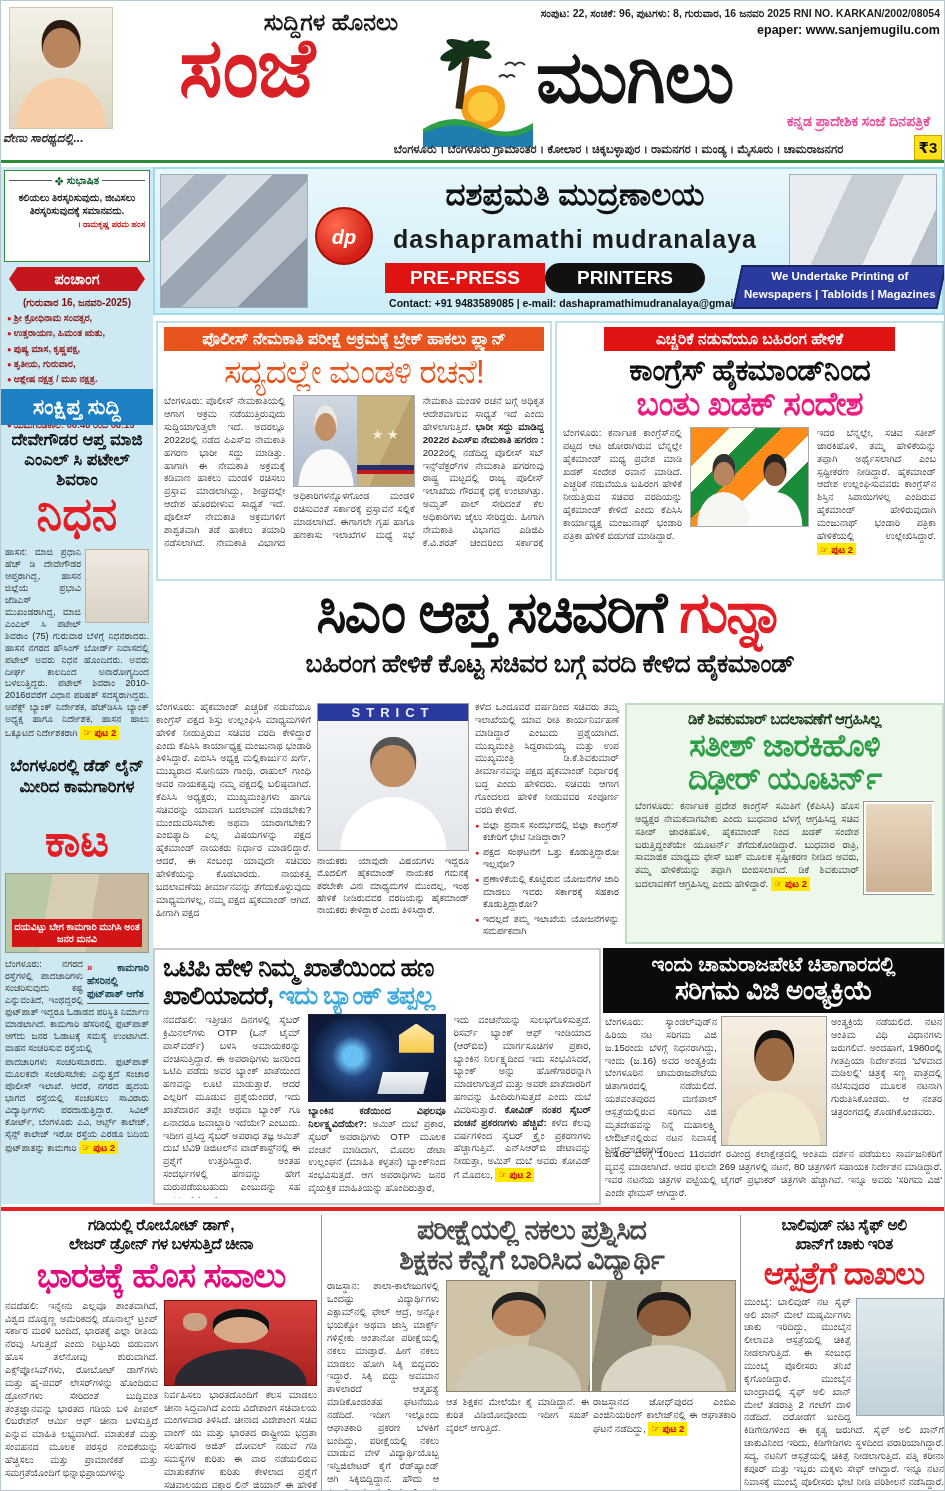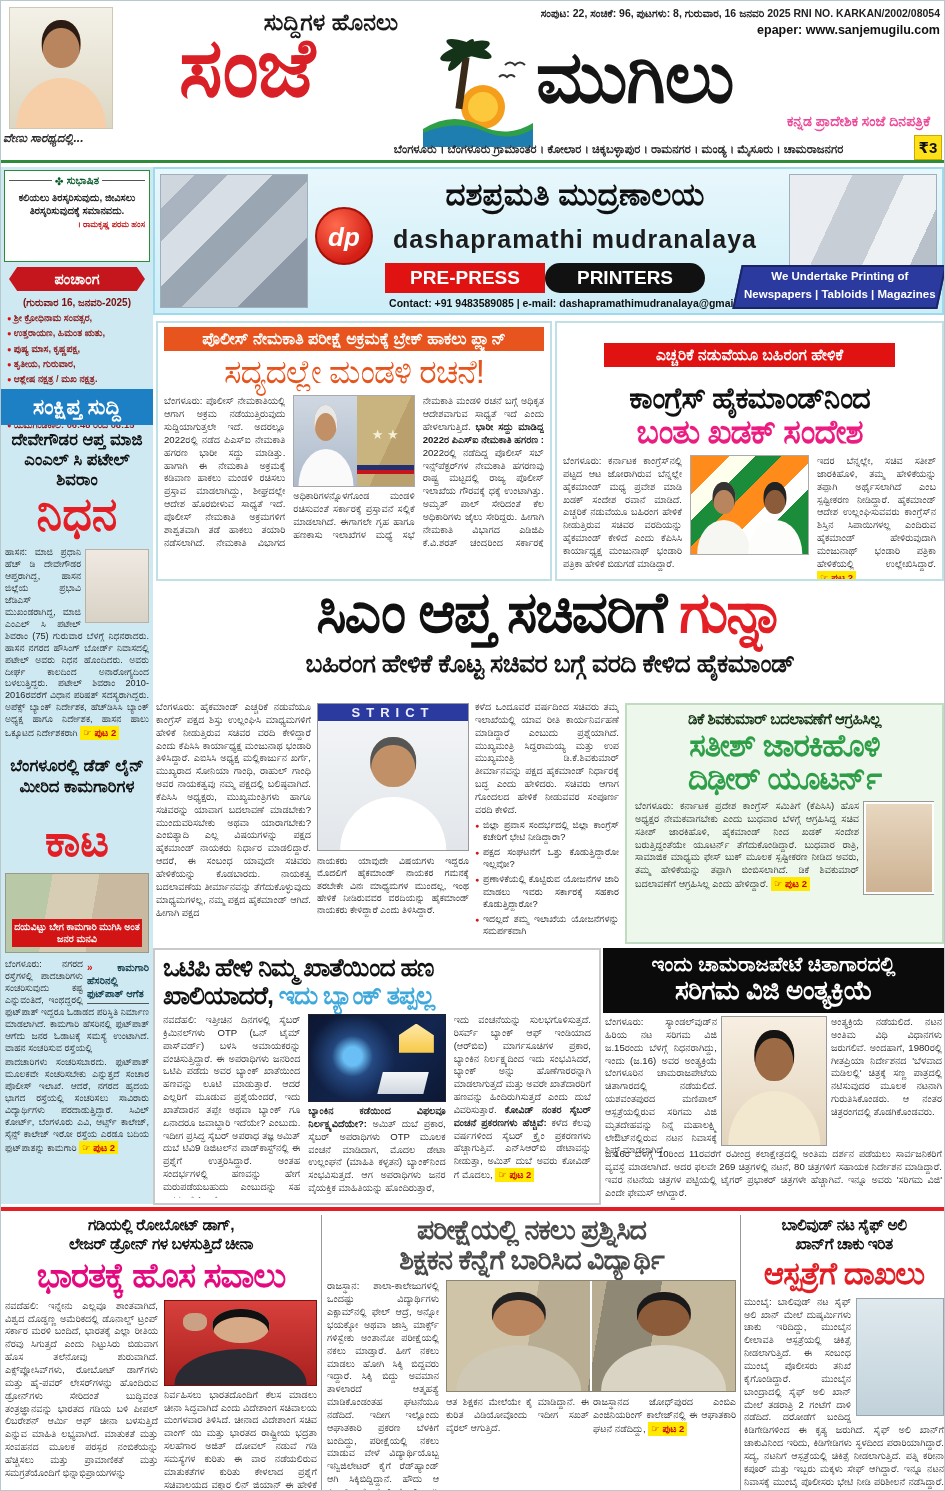--- a/index.html
+++ b/index.html
@@ -22,21 +22,21 @@
   #subtitle{right:16px;top:112px;font-size:14px;font-weight:bold;color:#ec4899;}
   #editions{left:330px;top:142px;width:575px;font-size:11.5px;font-weight:bold;color:#222;text-align:center;}
   #price-box{right:4px;top:134px;width:28px;height:25px;background:#ffe11a;border:1px solid #c9a900;text-align:center;font-weight:bold;font-size:15px;line-height:23px;color:#111;}
   
   #ad{left:152px;top:166px;width:791px;height:148px;background:linear-gradient(#e8f7fc,#cdeef8);border:2px solid #9fd9ec;}
   .ad-machine{top:5px;width:148px;height:134px;background:
      linear-gradient(135deg,#cfd6de 0 12%,#aab4c0 12% 24%,#d8dee6 24% 40%,#9aa6b2 40% 55%,#c2cbd4 55% 75%,#8d99a6 75% 100%);border:1px solid #9fb0bd;}
   #ad-machine-left{left:5px;}
   #ad-machine-right{right:5px;background:
      linear-gradient(115deg,#e9edf1 0 30%,#c7ced6 30% 55%,#eef1f4 55% 78%,#b8c1ca 78% 100%);}
-  #ad-logo{left:160px;top:38px;width:58px;height:58px;border-radius:50%;background:radial-gradient(circle at 35% 30%,#ff6a4d,#d41f17 70%);color:#fff;font-weight:bold;font-style:italic;font-size:26px;text-align:center;line-height:56px;border:2px solid #a31208;}
+  #ad-logo{left:160px;top:38px;width:58px;height:58px;border-radius:50%;background:radial-gradient(circle at 35% 30%,#ff6a4d,#d41f17 70%);color:#fff;font-weight:bold;font-style:italic;font-size:20px;text-align:center;line-height:56px;border:2px solid #a31208;}
   #ad-title-kn{left:205px;top:8px;width:430px;font-size:31px;font-weight:bold;color:#101010;text-align:center;}
   #ad-title-en{left:205px;top:56px;width:430px;font-size:25px;font-weight:bold;color:#1c1c1c;text-align:center;letter-spacing:1px;}
   #ad-strip{left:230px;top:94px;width:320px;height:30px;display:flex;}
   #ad-prepress{flex:1;background:#e01212;color:#fff;font-weight:bold;font-size:19px;text-align:center;line-height:30px;}
   #ad-printers{flex:1;background:#111;color:#fff;font-weight:bold;font-size:19px;text-align:center;line-height:30px;border-radius:15px;}
   #ad-contact{left:205px;top:128px;width:430px;font-size:10.5px;font-weight:bold;color:#101010;text-align:center;}
   #ad-services{left:582px;top:96px;width:205px;height:44px;background:#2b3a9e;color:#fff;text-align:center;font-weight:bold;font-size:11.5px;line-height:1.6;transform:skewX(-12deg);border:2px solid #1b2566;}
   #ad-services>div{transform:skewX(12deg);}
   
   #sidebar{left:0;top:166px;width:152px;height:1037px;background:#cfe9f2;}
@@ -71,21 +71,21 @@
   #artA-kicker{background:#e8541d;color:#fff;font-weight:bold;font-size:16px;text-align:center;padding:3px 2px;}
   #artA-head{color:#e8541d;font-weight:normal;font-size:33px;text-align:center;line-height:1.1;margin-top:3px;letter-spacing:-1px;}
   .cols3{display:flex;gap:8px;margin-top:5px;}
   .cols3 .col{flex:1;}
   #artA-photo{width:100%;height:92px;display:flex;border:1px solid #aaa;}
   #artA-photo .half1{flex:1.1;background:linear-gradient(#cfd8e2,#aebacb);position:relative;}
   #artA-photo .half2{flex:1;background:linear-gradient(115deg,#c9b37e 0 55%,#b9a06c 55% 100%);position:relative;}
   #artA-photo .half2::before{content:"★ ★";position:absolute;left:50%;top:34%;transform:translateX(-50%);color:#f5efd8;font-size:13px;}
   #artA-photo .half2::after{content:"";position:absolute;left:0;right:0;bottom:14%;height:9px;background:linear-gradient(#26306e 0 55%,#c5161d 55% 100%);}
   #artB{left:554px;top:320px;width:389px;height:260px;border:2px solid #bfe0e4;padding:4px 6px;}
-  #artB-kicker{width:78%;margin:16px auto;background:#e01212;color:#fff;font-weight:bold;font-size:15.5px;text-align:center;padding:3px 2px;}
+  #artB-kicker{width:78%;margin:0 auto;background:#e01212;color:#fff;font-weight:bold;font-size:15.5px;text-align:center;padding:3px 2px;}
   #artB-head1{color:#111;font-weight:bold;font-size:29px;text-align:center;line-height:1.05;margin-top:4px;letter-spacing:-1px;}
   #artB-head2{color:#ec1c80;font-weight:bold;font-size:33px;text-align:center;line-height:1.05;margin-top:2px;letter-spacing:-1px;}
   #artB-photo{width:100%;height:100px;background:linear-gradient(135deg,#ff8c1a 0 18%,#ffe 18% 30%,#1a8c3a 30% 42%,#ff8c1a 42% 58%,#fff 58% 70%,#1a8c3a 70% 100%);border:1px solid #aaa;position:relative;overflow:hidden;}
   
   #main-head{left:155px;top:583px;width:788px;text-align:center;font-weight:bold;font-size:57px;line-height:1.0;color:#111;letter-spacing:-2px;white-space:nowrap;}
   #main-head .red{color:#e31e24;}
   #main-subhead{left:155px;top:648px;width:788px;text-align:center;font-weight:bold;font-size:25px;color:#161616;letter-spacing:-0.5px;}
   #main-col1{left:155px;top:700px;width:155px;height:243px;}
   #main-photo{left:316px;top:702px;width:152px;height:148px;background:linear-gradient(#f4f6f8,#e2e6ea);border:1px solid #999;overflow:hidden;}
   #main-photo .strict{position:absolute;left:0;top:0;right:0;background:#2b3a9e;color:#eef;font-weight:bold;font-size:13px;letter-spacing:6px;text-align:center;line-height:17px;height:17px;}

